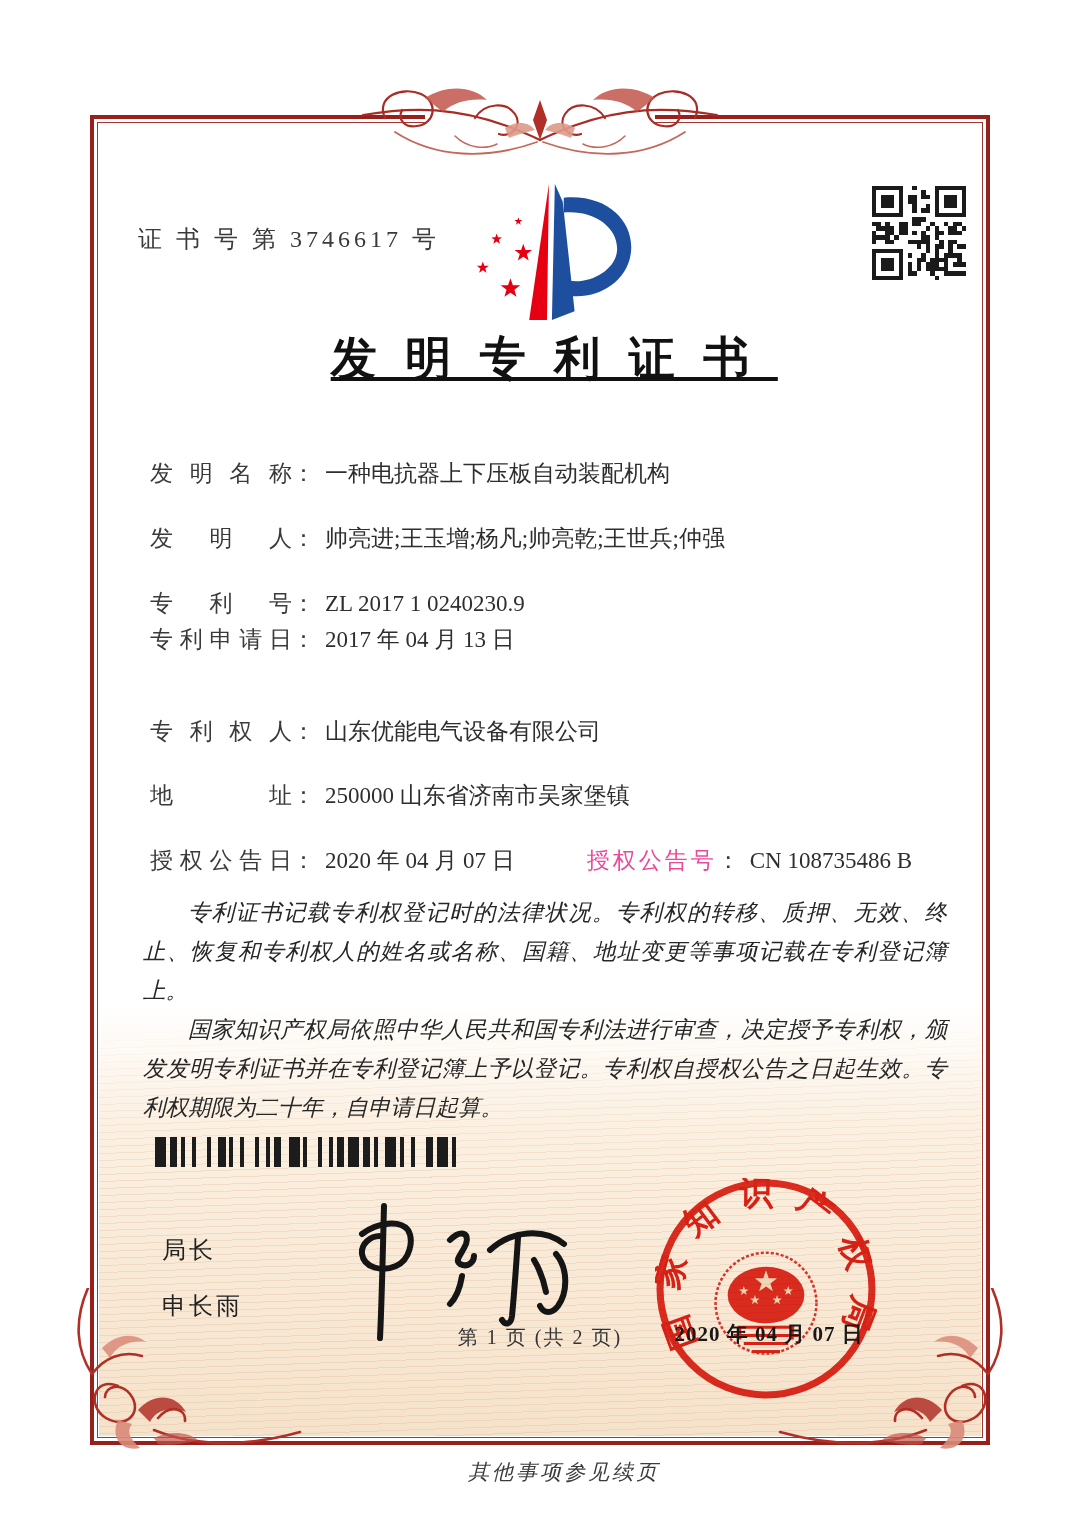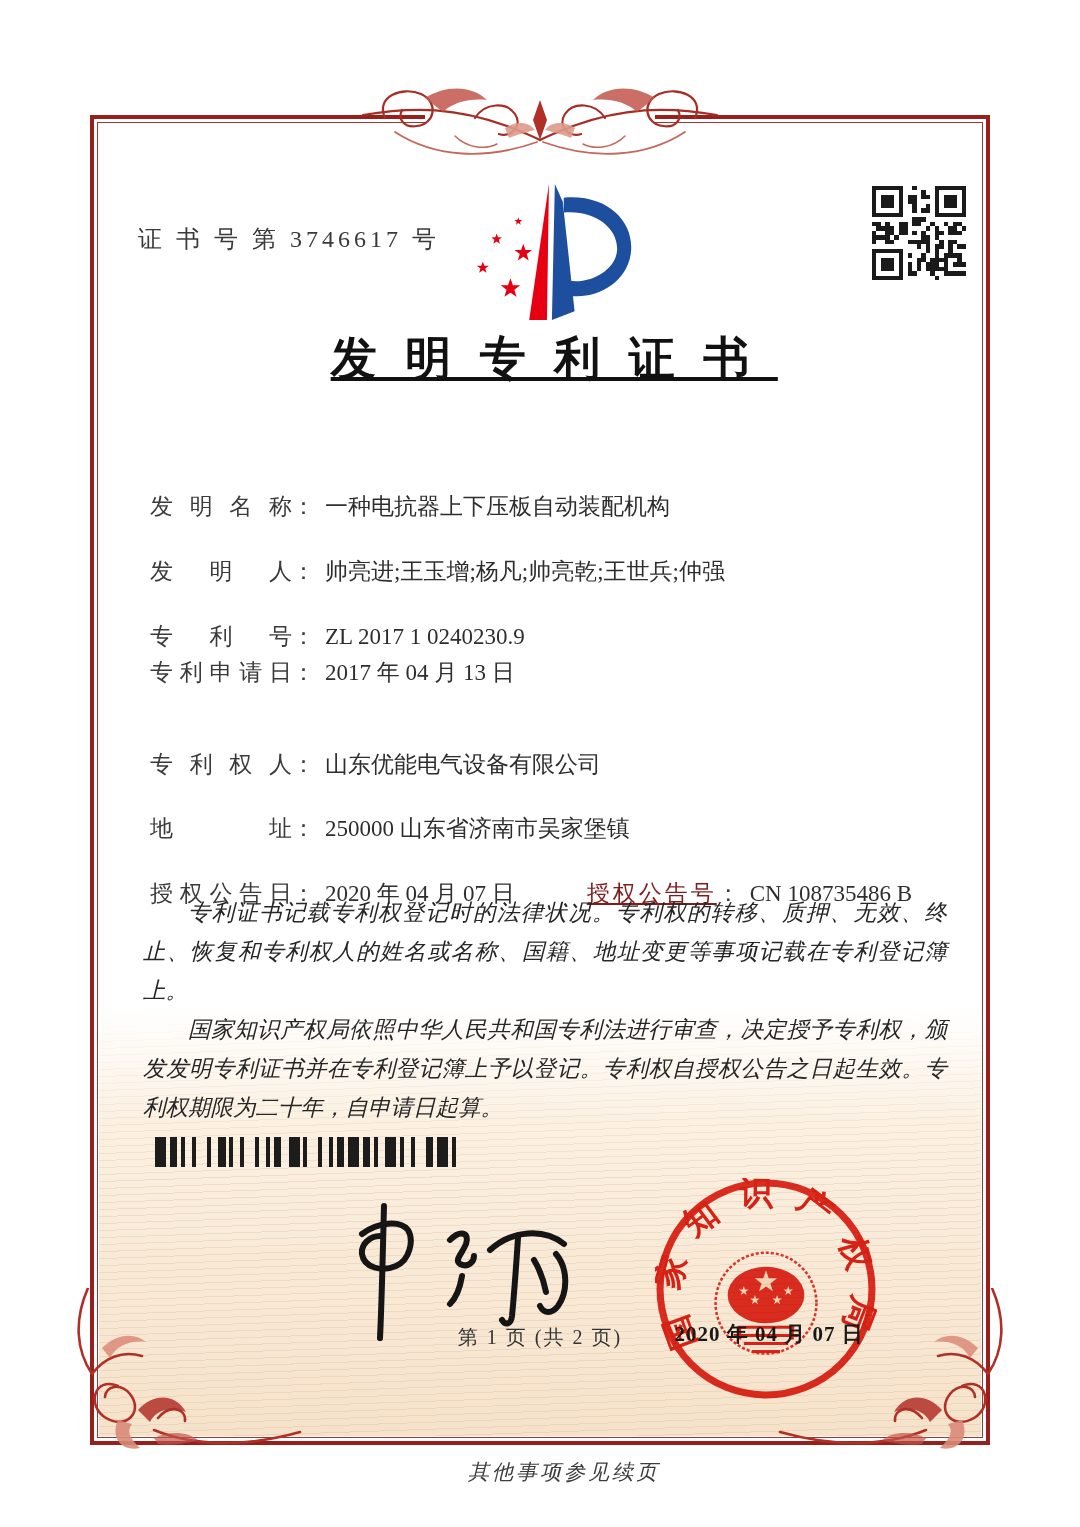--- a/index.html
+++ b/index.html
@@ -31,26 +31,26 @@
   .cert-no {
     position:absolute; left:138px; top:192px; font-size:24px; letter-spacing:4px; color:#3a3a3a;margin-top:31px;
   }
   .doc-title {
     position:absolute; left:0; top:328px; width:100%; text-align:center;
     font-size:46px; font-weight:700; letter-spacing:0.62em; text-indent:0.62em; color:#111;text-decoration:underline;
   }
   .field-row { position:absolute; left:150px; font-size:23px; color:#333; white-space:nowrap; }
   .field-label {
     display:inline-block; width:142px; text-align:justify; text-align-last:justify;
-    -moz-text-align-last:justify; color:#3a3a3a;margin-top:33px;
+    -moz-text-align-last:justify; color:#3a3a3a;
   }
   .field-colon { display:inline-block; margin-right:10px; color:#3a3a3a; }
   .field-value { color:#2e2e2e; }
   .pair2 { margin-left:72px; }
-  .pair2 .field-label2 { color:#7f1d1d; letter-spacing:3px;text-decoration:underline; }
+  .pair2 .field-label2 { color:#ec4899; letter-spacing:3px; }
   .body-paras {
     position:absolute; left:143px; top:893px; width:804px;
     font-size:22.5px; line-height:39px; text-align:justify; font-style:italic; color:#262626;
   }
   .body-paras p { text-indent:2em; }
   .director { position:absolute; left:162px; top:1234px; font-size:24px; letter-spacing:3px; color:#222; }
   .director .name { margin-top:24px; }
   .page-number { position:absolute; left:0; top:1324px; width:100%; text-align:center; font-size:20px; letter-spacing:2px; color:#333; }
   .continuation { position:absolute; left:8px; top:1458px; width:100%; text-align:center; font-size:21px; font-style:italic; letter-spacing:3px; color:#3c3c3c;padding-left:32px; }
   
@@ -208,20 +208,24 @@
         <rect x="118" y="0" width="2" height="30" fill="#1c1c1c"></rect>
         <rect x="124" y="0" width="6" height="30" fill="#1c1c1c"></rect>
         <rect x="132" y="0" width="2" height="30" fill="#1c1c1c"></rect>
         <rect x="138" y="0" width="2" height="30" fill="#1c1c1c"></rect>
         <rect x="146" y="0" width="4" height="30" fill="#1c1c1c"></rect>
         <rect x="152" y="0" width="6" height="30" fill="#1c1c1c"></rect>
         <rect x="160" y="0" width="2" height="30" fill="#1c1c1c"></rect>
       </svg>
   </div>
 
+  <div class="director">
+    <div>局长</div>
+    <div class="name">申长雨</div>
+  </div>
 
   <div class="signature">
     <svg viewBox="0 0 250 155">
       <g stroke="#151515" stroke-width="6" fill="none" stroke-linecap="round" stroke-linejoin="round">
         <path d="M62,14 C61,50 60,105 58,146"></path>
         <path d="M40,42 C56,30 78,28 86,38 C92,48 88,68 74,74 C60,80 42,76 40,62 C39,52 48,44 58,44"></path>
         <path d="M128,48 C138,38 148,40 144,52 C140,62 132,68 138,72 C146,76 152,70 152,64"></path>
         <path d="M140,84 C138,96 134,106 128,112"></path>
         <path d="M168,58 C190,38 222,36 242,52"></path>
         <path d="M196,46 C194,76 192,104 190,124 C189,132 184,134 180,128"></path>

